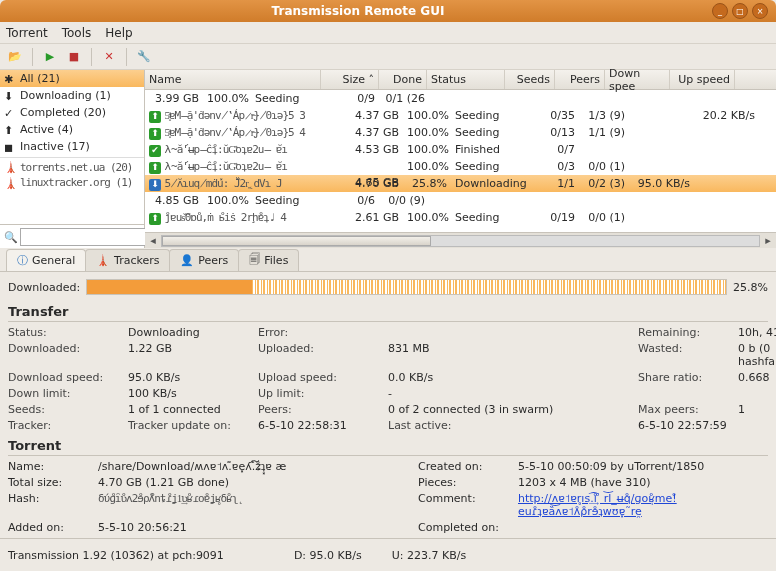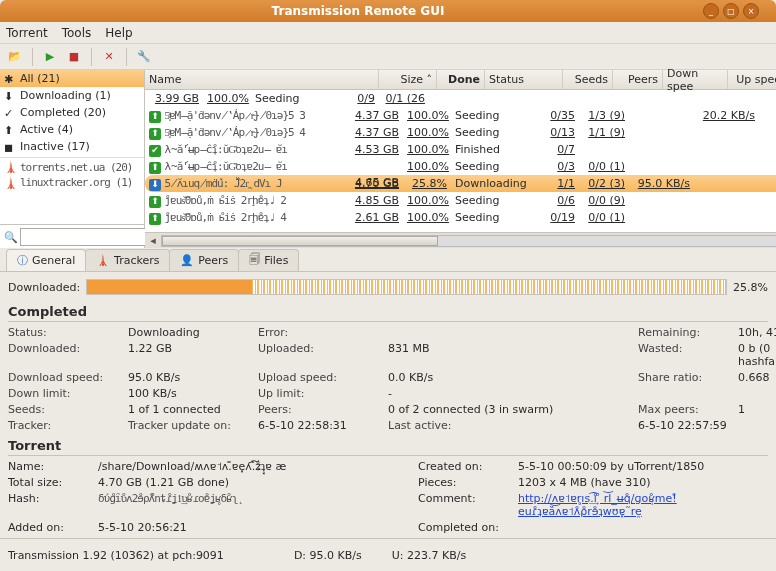--- a/index.html
+++ b/index.html
@@ -1,17 +1,17 @@
 <!DOCTYPE html>
 <html><head>
 <meta charset="utf-8">
 <style>
 * { box-sizing: border-box; margin: 0; padding: 0; font-family: "DejaVu Sans", "Liberation Sans", Arial, sans-serif; }
 body { width: 776px; height: 571px; overflow: hidden; background: #ede9e3; font-size: 11px; color: #2a2a2a; }
-.titlebar { height: 22px; background: linear-gradient(#e29445, #d07c2a); display: flex; align-items: center; padding: 0 17px; border-top-left-radius: 6px; border-top-right-radius: 6px; }
+.titlebar { height: 22px; background: linear-gradient(#e29445, #d07c2a); display: flex; align-items: center; padding: 0 8px; border-top-left-radius: 6px; border-top-right-radius: 6px; }
 .titlebar .title { flex: 1; text-align: center; font-weight: bold; color: #fff; font-size: 12px; }
 .titlebar .wbtn { width: 16px; height: 16px; border-radius: 8px; margin-left: 4px; background: #c46a1e; border: 1px solid #9a5318; display: flex; align-items: center; justify-content: center; font-size: 8px; color: #fff; }
 .menubar { height: 22px; background: #ede9e3; display: flex; align-items: center; padding: 0 6px; gap: 14px; font-size: 12px; border-bottom: 1px solid #d7d2c9; }
 .menubar span { cursor: default; }
 .toolbar { height: 26px; background: #ede9e3; display: flex; align-items: center; padding: 0 6px; gap: 6px; border-bottom: 1px solid #d7d2c9; }
 .tbtn { width: 18px; height: 18px; display: inline-flex; align-items: center; justify-content: center; }
 .tbsep { width: 1px; height: 18px; background: #c8c3ba; margin: 0 2px; }
 .main { display: flex; height: 178px; }
 .sidebar { width: 145px; border-right: 1px solid #c8c3ba; background: #fff; display: flex; flex-direction: column; }
 .filters { flex: 1; overflow: hidden; }
@@ -19,23 +19,23 @@
 .filter-row.sel { background: linear-gradient(#fccf8e, #f9b85e); }
 .filter-row.sep { border-top: 1px solid #ddd; margin-top: 2px; padding-top: 2px; }
 .search-row { display: flex; align-items: center; height: 24px; padding: 0 4px; gap: 4px; border-top: 1px solid #c8c3ba; }
 .search-row input { flex: 1; height: 18px; border: 1px solid #aaa; font-size: 11px; padding: 0 2px; }
 .grid { flex: 1; background: #fff; display: flex; flex-direction: column; }
 .ghead { display: flex; height: 20px; background: linear-gradient(#f4f1ec, #e4e0d8); border-bottom: 1px solid #c8c3ba; font-size: 11px; }
 .ghead .gh { border-right: 1px solid #d2cdc4; display: flex; align-items: center; padding: 0 4px; cursor: default; }
 .ghead .gh.r { justify-content: flex-end; }
 .gbody { flex: 1; overflow: hidden; }
 .grow { display: flex; height: 17px; align-items: center; }
-.grow.sel { background: linear-gradient(#fccf8e, #f9b85e); border-radius: 8px; }
+.grow.sel { background: linear-gradient(#fccf8e, #f9b85e); }
 .gc { padding: 0 4px; overflow: hidden; white-space: nowrap; text-overflow: clip; }
-.gc.r { text-align: right; text-decoration: underline; }
+.gc.r { text-align: right; }
 .gscroll { height: 16px; background: #e4e0d8; border-top: 1px solid #c8c3ba; display: flex; align-items: center; }
 .gscroll .arrow { width: 16px; text-align: center; color: #555; }
 .gscroll .track { flex: 1; background: #ddd; height: 12px; border: 1px solid #bbb; position: relative; }
 .gscroll .thumb { position: absolute; left: 0; top: 0; width: 45%; height: 100%; background: linear-gradient(#f2efe9, #d9d4cb); border: 1px solid #aaa; }
 
 .tabs { height: 24px; display: flex; align-items: flex-end; padding: 0 6px; gap: 0; background: #ede9e3; border-bottom: 1px solid #c8c3ba; }
 .tab { height: 22px; display: flex; align-items: center; gap: 4px; padding: 0 10px; background: #e4e0d8; border: 1px solid #c8c3ba; border-bottom: none; border-top-left-radius: 4px; border-top-right-radius: 4px; margin-right: -1px; font-size: 11px; cursor: default; }
 .tab.active { background: #f4f1ec; position: relative; z-index: 2; }
 .detail { padding: 4px 8px; background: #ede9e3; }
 .dlrow { display: flex; align-items: center; height: 22px; gap: 6px; }
@@ -109,23 +109,23 @@
           <span class="blurtext">linuxtracker.org (1)</span>
         </div>
       </div>
     <div class="search-row">
       <span class="ic">🔍</span>
       <input type="text" style="">
     </div>
   </div>
   <div class="grid">
     <div class="ghead" id="ghead">
-        <div class="gh" style="width: 234px;">Name</div>
+        <div class="gh" style="width: 176px;">Name</div>
         <div class="gh r" style="width: 58px;">Size ˄</div>
-        <div class="gh r" style="width: 48px; font-weight: bold;">Done</div>
+        <div class="gh r" style="width: 48px;">Done</div>
         <div class="gh" style="width: 78px;">Status</div>
         <div class="gh r" style="width: 50px;">Seeds</div>
         <div class="gh r" style="width: 50px;">Peers</div>
         <div class="gh r" style="width: 65px;">Down spee</div>
         <div class="gh r" style="width: 65px;">Up speed</div>
       </div>
     <div class="gbody" id="gbody">
         <div class="grow">
           <div class="gc r" style="width: 58px;">3.99 GB</div>
           <div class="gc r" style="width: 48px;">100.0%</div>
@@ -179,21 +179,20 @@
           <div class="gc" style="width: 200px;"><span class="ic" style="background:#2c6fbb;color:#fff;text-align:center;font-size:9px;border-radius:2px;">⬇</span> <span class="blurtext">5̸ʌ̆ɿuq̸mḋ̽u: ̆J̊2r͎˛dVɿ J </span></div>
           <div class="gc r" style="width: 58px;">4.70 GB</div>
           <div class="gc r" style="width: 48px;">25.8%</div>
           <div class="gc" style="width: 78px;">Downloading</div>
           <div class="gc r" style="width: 50px;">1/1</div>
           <div class="gc r" style="width: 50px;">0/2 (3)</div>
           <div class="gc r" style="width: 65px;">95.0 KB/s</div>
           <div class="gc r" style="width: 65px;"></div>
         </div>
         <div class="grow">
-          <div class="gc" style="width: 200px;"><span class="ic" style="background:#2a9b2a;color:#fff;text-align:center;font-size:9px;border-radius:2px;">⬆</span> <span class="blurtext">j̊ɐus̊͝0ɒů,ṁ ̊ьiṡ 2rḩɐ̊ʇ♩ 2</span></div>
           <div class="gc r" style="width: 58px;">4.85 GB</div>
           <div class="gc r" style="width: 48px;">100.0%</div>
           <div class="gc" style="width: 78px;">Seeding</div>
           <div class="gc r" style="width: 50px;">0/6</div>
           <div class="gc r" style="width: 50px;">0/0 (9)</div>
           <div class="gc r" style="width: 65px;"></div>
           <div class="gc r" style="width: 65px;"></div>
         </div>
         <div class="grow">
           <div class="gc" style="width: 200px;"><span class="ic" style="background:#2a9b2a;color:#fff;text-align:center;font-size:9px;border-radius:2px;">⬆</span> <span class="blurtext">j̊ɐus̊͝0ɒů,ṁ ̊ьiṡ 2rḩɐ̊ʇ♩ 4</span></div>
@@ -237,21 +236,21 @@
 
 <div class="detail">
   <div class="dlrow">
     <span>Downloaded:</span>
     <div class="bar">
         <div class="fill"></div>
       </div>
     <span>25.8%</span>
   </div>
 
-  <div class="section-title">Completed</div>
+  <div class="section-title">Transfer</div>
   <div class="kv-grid">
     <span class="lbl">Status:</span>
       <span>Downloading</span>
     <span class="lbl">Error:</span>
       <span></span>
     <span class="lbl">Remaining:</span>
       <span>10h, 41m</span>
 
     <span class="lbl">Downloaded:</span>
       <span>1.22 GB</span>

